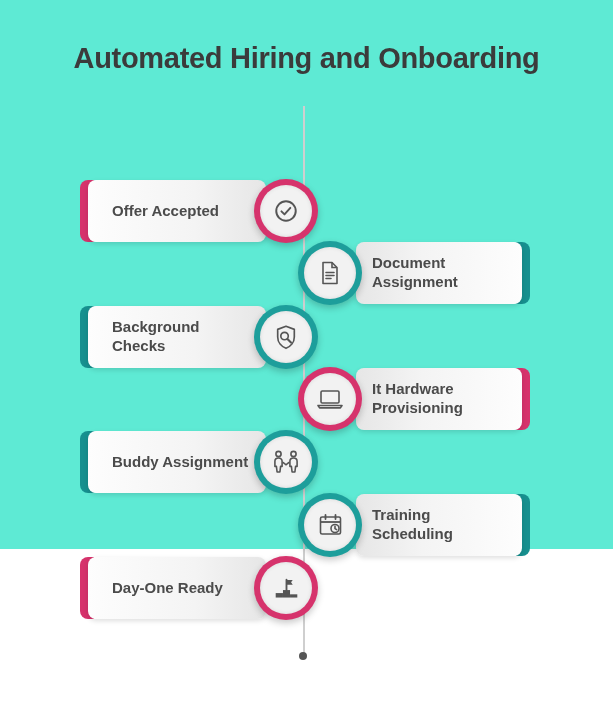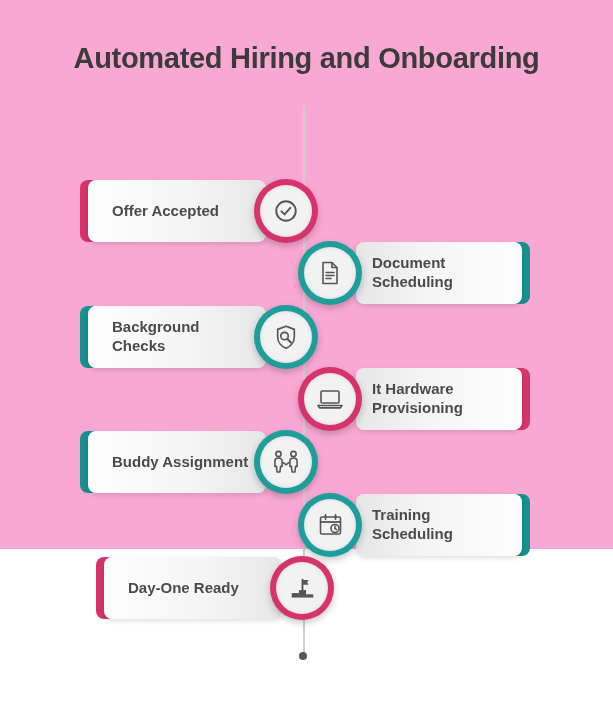--- a/index.html
+++ b/index.html
@@ -10,21 +10,21 @@
     width: 613px;
     height: 702px;
     background: #ffffff;
     font-family: "Liberation Sans", sans-serif;
     overflow: hidden;
   }
   .page {
     position: relative;
     width: 613px;
     height: 549px;
-    background: #f9a8d4;
+    background: #5eead4;
   }
   .title {
     position: absolute;
     top: 42px;
     left: 0;
     width: 613px;
     text-align: center;
     font-size: 29px;
     font-weight: bold;
     color: #3b3b3b;
@@ -135,21 +135,21 @@
             <path d="M7.8 12.3l2.8 2.8 5.4-6" stroke-linecap="round" stroke-linejoin="round"></path>
           </svg>
         </span>
       </div>
     </div>
   </div>
 
   <div class="step right" style="left:298px; top:242px; width:232px;">
     <div class="cap r" style="right:0; background:#17908f;"></div>
     <div class="bar" style="left:58px; width:166px;"></div>
-    <div class="label lbl-right" style="left:74px; width:120px;">Document Scheduling</div>
+    <div class="label lbl-right" style="left:74px; width:120px;">Document Assignment</div>
     <div class="circle" style="left:0; background:#1d9e9b;">
       <div class="inner">
         <span class="ico">
           <svg width="24" height="26" viewBox="0 0 22 26" fill="none" stroke="#555" stroke-width="1.6">
             <path d="M4 2.5h9l5 5v16H4z" stroke-linejoin="round"></path>
             <path d="M13 2.5v5h5"></path>
             <path d="M7 12.5h8M7 15.5h8M7 18.5h5" stroke-linecap="round"></path>
           </svg>
         </span>
       </div>
@@ -220,21 +220,21 @@
             <circle cx="22.5" cy="5" r="2.6"></circle>
             <path d="M7.5 9c-2.4 0-3.6 1.6-3.6 3.4v5h1.5l.7 5.6h2.8l.7-5.6h1.5v-5C11.1 10.6 9.9 9 7.5 9z" stroke-linejoin="round"></path>
             <path d="M22.5 9c2.4 0 3.6 1.6 3.6 3.4v5h-1.5l-.7 5.6h-2.8l-.7-5.6h-1.5v-5C18.9 10.6 20.1 9 22.5 9z" stroke-linejoin="round"></path>
             <path d="M12.3 13.6l2.7 2.2 2.7-2.2" stroke-linecap="round"></path>
           </svg>
         </span>
       </div>
     </div>
   </div>
 
-  <div class="step left" style="left:80px; top:557px; width:238px;margin-left:16px;">
+  <div class="step left" style="left:80px; top:557px; width:238px;">
     <div class="cap l" style="left:0; background:#d6336c;"></div>
     <div class="bar" style="left:8px; width:178px;"></div>
     <div class="label lbl-left" style="width:140px;">Day-One Ready</div>
     <div class="circle" style="right:0; background:#d6336c;">
       <div class="inner">
         <span class="ico">
           <svg width="27" height="25" viewBox="0 0 26 24" fill="none" stroke="#555" stroke-width="1.6">
             <path d="M13 3.5v10" stroke-linecap="round" stroke-width="1.8"></path>
             <path d="M13 3.8h6l-1.6 2.3L19 8.4h-6z" fill="#555" stroke="none"></path>
             <rect x="9.6" y="13.5" width="6.8" height="7.2" fill="#555" stroke="none"></rect>

